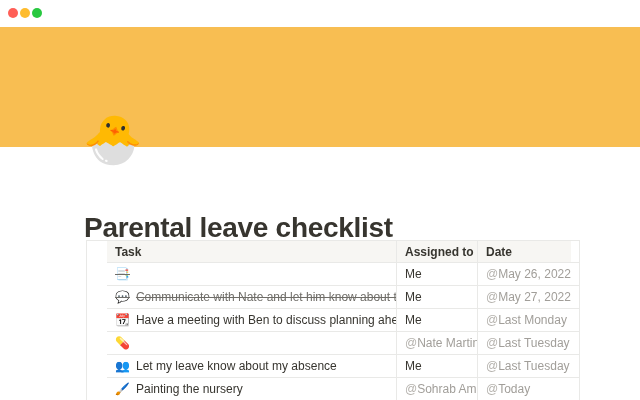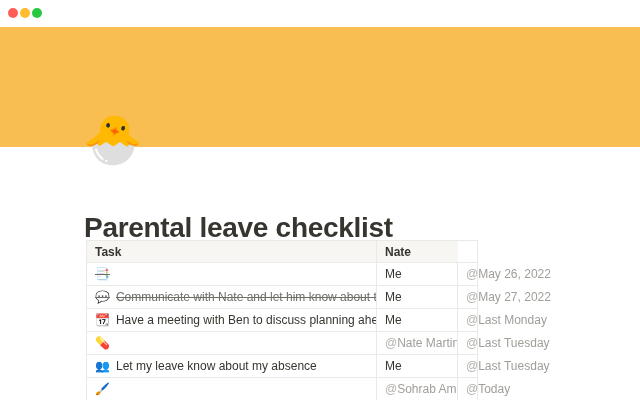--- a/index.html
+++ b/index.html
@@ -22,24 +22,25 @@
     position:absolute;left:83px;top:110px;
     font-size:48px;line-height:58px;cursor:pointer;
     font-family:"DejaVu Sans", sans-serif;
   }
   .page-title{
     position:absolute;left:84px;top:193px;
     font-size:28px;font-weight:700;color:#37352f;letter-spacing:-0.3px;
   }
   
   .table{
-    position:absolute;left:86px;top:240px;width:392px;
+    position:absolute;left:86px;top:240px;width:494px;
     font-size:12px;color:#37352f;
     border:1px solid #e9e9e7;border-bottom:none;
     box-sizing:border-box;
+    padding-left:20px;
   }
   .tr{display:grid;grid-template-columns:290px 81px 93px;border-bottom:1px solid #e9e9e7;}
   .td,.th{
     box-sizing:border-box;padding:0 8px;display:flex;align-items:center;
     white-space:nowrap;overflow:hidden;
   }
   .td{height:22px;}
   .th{height:21px;background:#f7f6f3;font-weight:600;color:#37352f;}
   .td:not(:last-child),.th:not(:last-child){border-right:1px solid #e9e9e7;}
   .task-inner{display:flex;align-items:center;gap:6px;}
@@ -59,21 +60,22 @@
 
 <div class="banner" style="background: rgb(248, 190, 82);"></div>
 
 <div class="page-icon">🐣</div>
 
 <h1 class="page-title">Parental leave checklist</h1>
 
 <div class="table">
   <div class="tr">
     <div class="th">Task</div>
-    <div class="th">Nate</div>
+    <div class="th">Assigned to</div>
+    <div class="th">Date</div>
   </div>
   <div id="table-body">
   <div class="tr done">
     <div class="td task-cell">
       <span class="task-inner">
         <span class="row-emoji">📑</span>
       </span>
     </div>
     <div class="td assigned-cell">Me</div>
     <div class="td date-cell mention"><span class="at">@</span>May 26, 2022</div>
@@ -119,19 +121,20 @@
       </span>
     </div>
     <div class="td assigned-cell">Me</div>
     <div class="td date-cell mention"><span class="at">@</span>Last Tuesday</div>
   </div>
 
   <div class="tr">
     <div class="td task-cell">
       <span class="task-inner">
         <span class="row-emoji">🖌️</span>
+        <span class="task-text">Painting the nursery</span>
       </span>
     </div>
     <div class="td assigned-cell mention"><span class="at">@</span>Sohrab Amin</div>
     <div class="td date-cell mention"><span class="at">@</span>Today</div>
   </div>
 </div>
 </div>
 
 </body></html>

